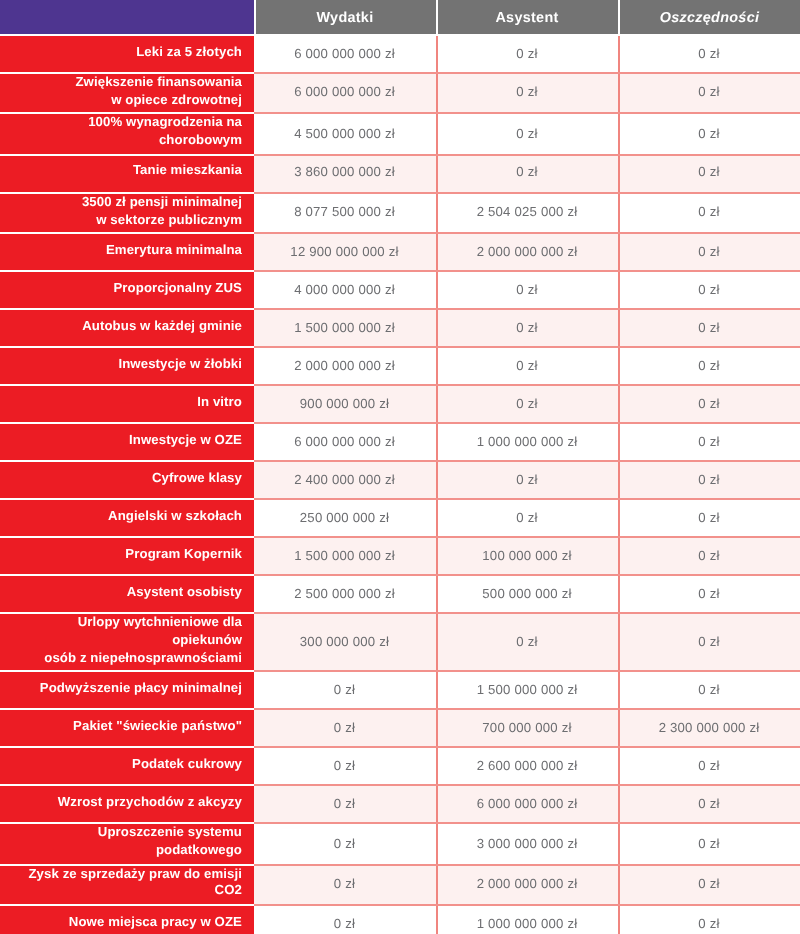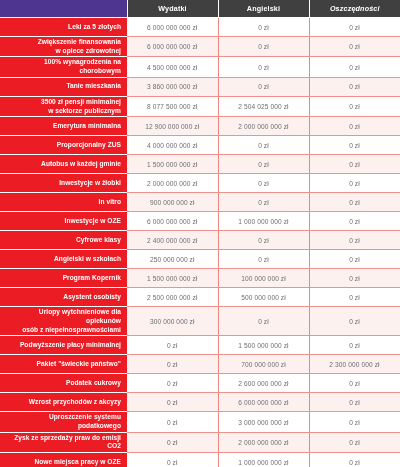--- a/index.html
+++ b/index.html
@@ -16,21 +16,21 @@
   #table-root {
     width: 400px;
     border-collapse: collapse;
     table-layout: fixed;
   }
   #table-root col.c-label { width: 127px; }
   #table-root col.c-val   { width: 91px; }
 
   
   thead th {
-    background: #404040;
+    background: #737373;
     color: #ffffff;
     font-size: 7.2px;
     font-weight: bold;
     letter-spacing: .15px;
     text-align: center;
     height: 17px;
     padding: 0 4px;
     border-right: 1px solid #ffffff;
     border-bottom: 1px solid #ffffff;
     vertical-align: middle;
@@ -78,21 +78,21 @@
   <colgroup>
     <col class="c-label">
     <col class="c-val">
     <col class="c-val">
     <col class="c-val">
   </colgroup>
   <thead>
     <tr>
       <th class="corner"></th>
       <th>Wydatki</th>
-      <th>Angielski</th>
+      <th>Asystent</th>
       <th>Oszczędności</th>
     </tr>
   </thead>
   <tbody id="table-body">
       <tr>
         <td class="label">Leki za 5 złotych</td>
         <td class="value">6 000 000 000 zł</td>
         <td class="value">0 zł</td>
         <td class="value">0 zł</td>
       </tr>

